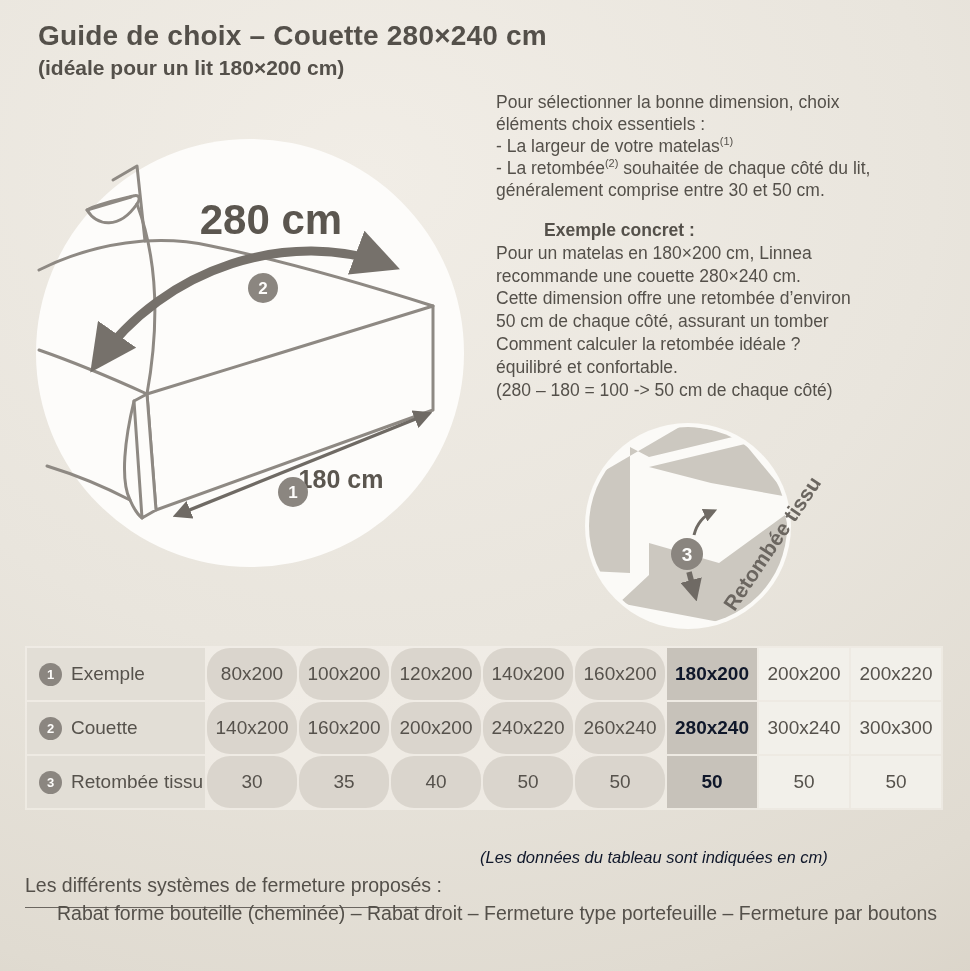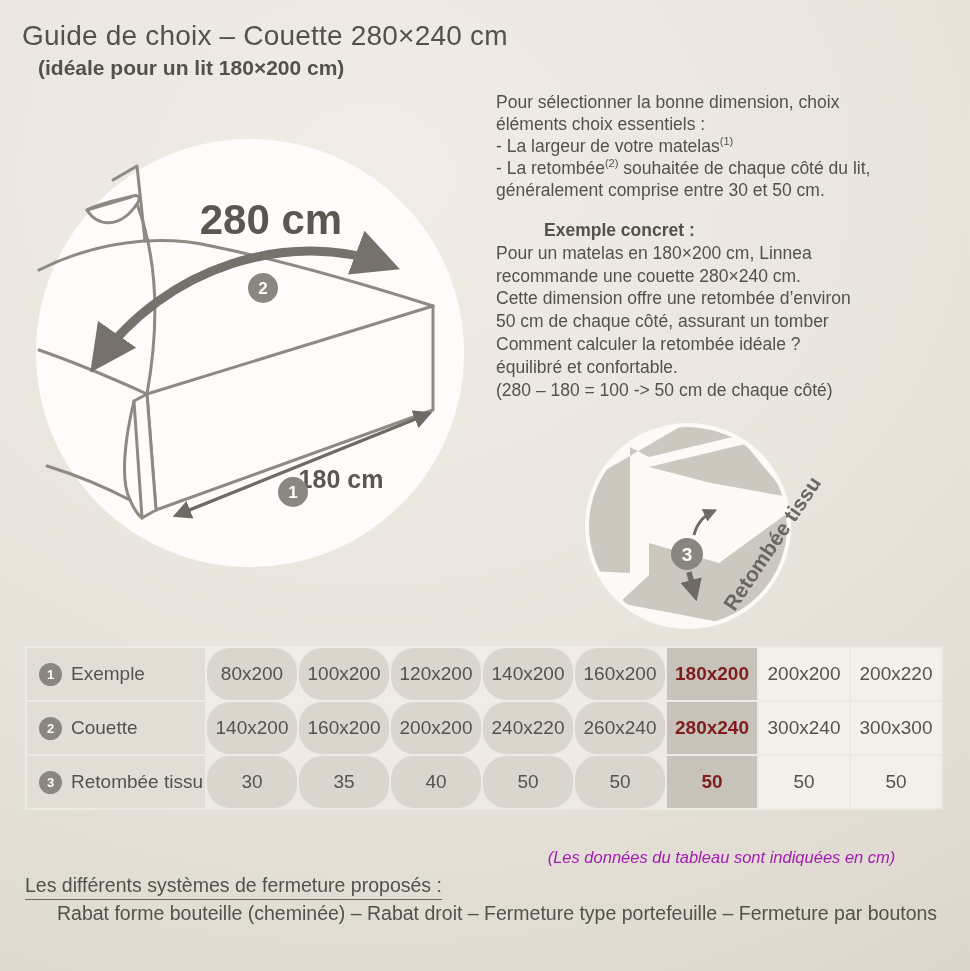--- a/index.html
+++ b/index.html
@@ -4,50 +4,50 @@
 <style>
   html,body{margin:0;padding:0;}
   body{
     width:970px;height:971px;overflow:hidden;position:relative;
     font-family:"Liberation Sans","DejaVu Sans",sans-serif;
     background:radial-gradient(ellipse 130% 110% at 38% 18%, #f1ede6 0%, #e9e5dd 45%, #e0dbd1 78%, #d6cfc3 100%);
     color:#54504a;
   }
   .abs{position:absolute;}
   
-  .title{left:22px;top:20px;font-size:28px;font-weight:normal;letter-spacing:.2px;}
+  .title{left:38px;top:20px;font-size:28px;font-weight:bold;letter-spacing:.2px;}
   .subtitle{left:38px;top:56px;font-size:21px;font-weight:bold;}
   
   .intro{left:496px;top:91px;width:462px;font-size:17.5px;line-height:22px;}
   .example{left:496px;top:219px;width:462px;font-size:17.5px;line-height:22.8px;}
   .example .hd{font-weight:bold;margin-left:48px;}
   sup{font-size:11px;line-height:0;}
   
   .main-diagram{left:35px;top:138px;width:430px;height:430px;}
   .drop-diagram{left:583px;top:421px;width:210px;height:210px;}
   .drop-label{left:737px;top:592px;height:22px;font-size:21px;font-weight:bold;color:#6b6660;
     transform:rotate(-56deg);transform-origin:left bottom;white-space:nowrap;}
   svg text{font-family:"Liberation Sans","DejaVu Sans",sans-serif;}
   
   .dim-table{left:25px;top:646px;width:918px;border-collapse:separate;border-spacing:2px;
     table-layout:fixed;background:rgba(246,243,236,.55);font-size:19px;color:#56524c;}
   .dim-table th{font-size:18px;font-weight:normal;height:34px;background:#e9e5dd;color:#5b564f;}
   .dim-table th.corner{text-align:left;padding-left:13px;font-size:19px;}
   .dim-table th.king{background:#d4d0c8;}
   .dim-table td{height:50px;text-align:center;}
   td.cell{background:#dad5cd;border-radius:23px;}
-  td.cell-king{background:#c7c2ba;color:#7f1d1d;font-weight:600;}
+  td.cell-king{background:#c7c2ba;color:#0f172a;font-weight:600;}
   td.cell-light{background:#f2f0ea;}
   td.rowlabel{background:#e2ded6;text-align:left;}
   .rowlabel .wrap{display:flex;align-items:center;gap:9px;padding-left:11px;}
   .num-badge{width:23px;height:23px;border-radius:50%;background:#8b8680;color:#fdfcfa;
     font-size:13px;font-weight:bold;display:flex;align-items:center;justify-content:center;flex:0 0 23px;}
   
-  .footnote{left:500px;top:848px;width:443px;text-align:center;font-style:italic;font-size:16.5px;color:#a21caf;}
-  .closures-hd{left:25px;top:874px;font-size:19.5px;padding-bottom:2px;border-bottom:1.5px solid #6b6660;}
+  .footnote{left:480px;top:848px;width:443px;text-align:left;font-style:italic;font-size:16.5px;color:#0f172a;}
+  .closures-hd{left:25px;top:874px;font-size:19.5px;padding-bottom:10px;border-bottom:1.5px solid #6b6660;}
   .closures-tx{left:25px;top:902px;font-size:19.5px;white-space:nowrap;margin-left:32px;}
 </style>
 </head>
 <body>
 
 <div class="abs title">Guide de choix – Couette 280×240 cm</div>
 <div class="abs subtitle">(idéale pour un lit 180×200 cm)</div>
 
 <svg class="abs main-diagram" viewBox="0 0 430 430">
   <defs>

